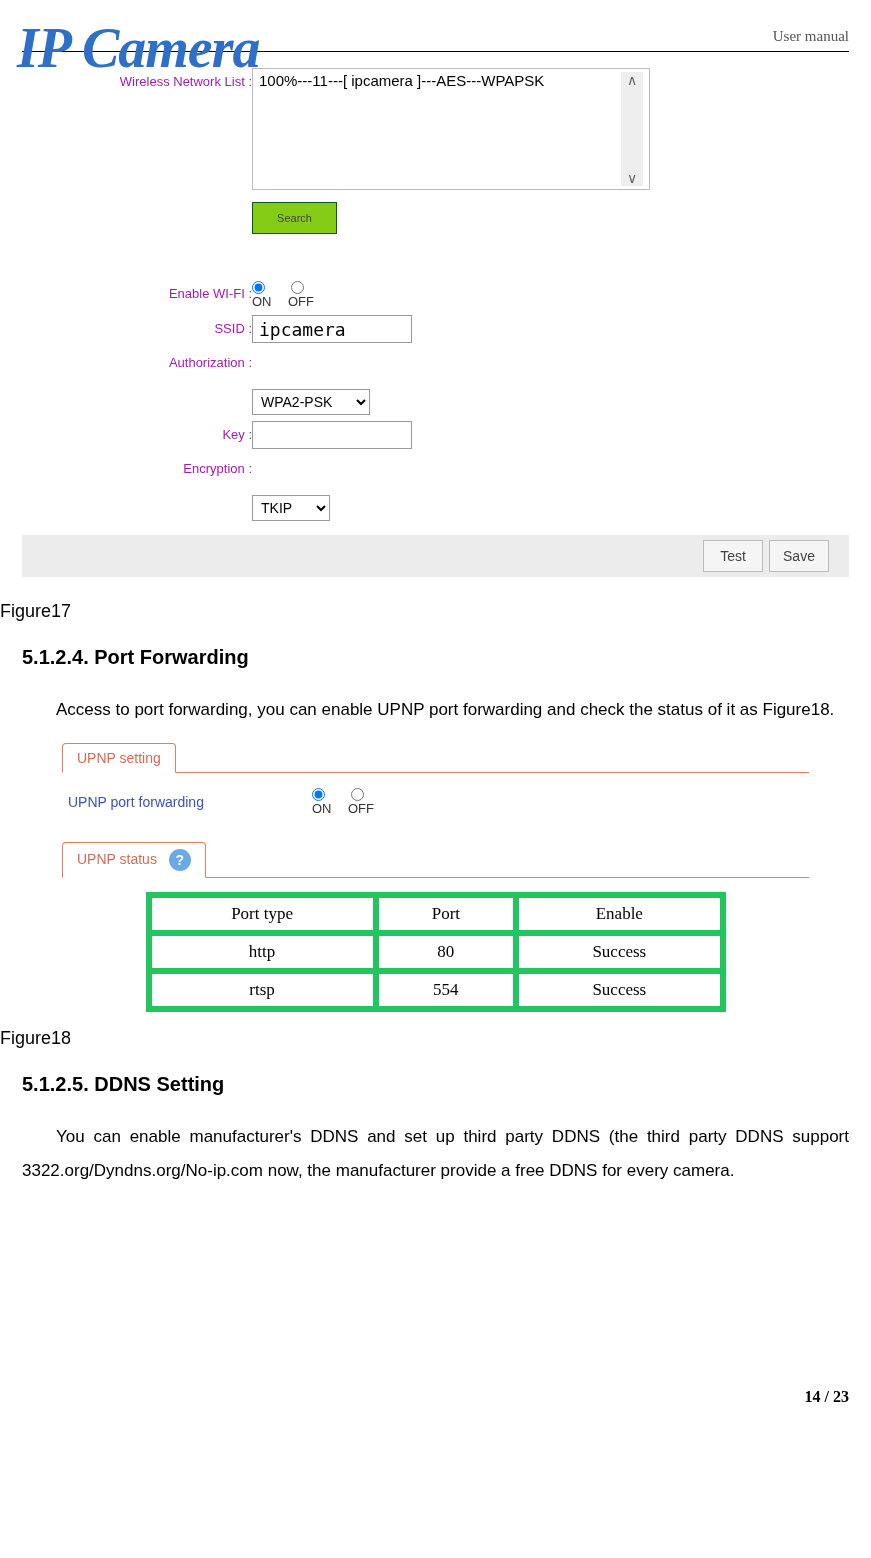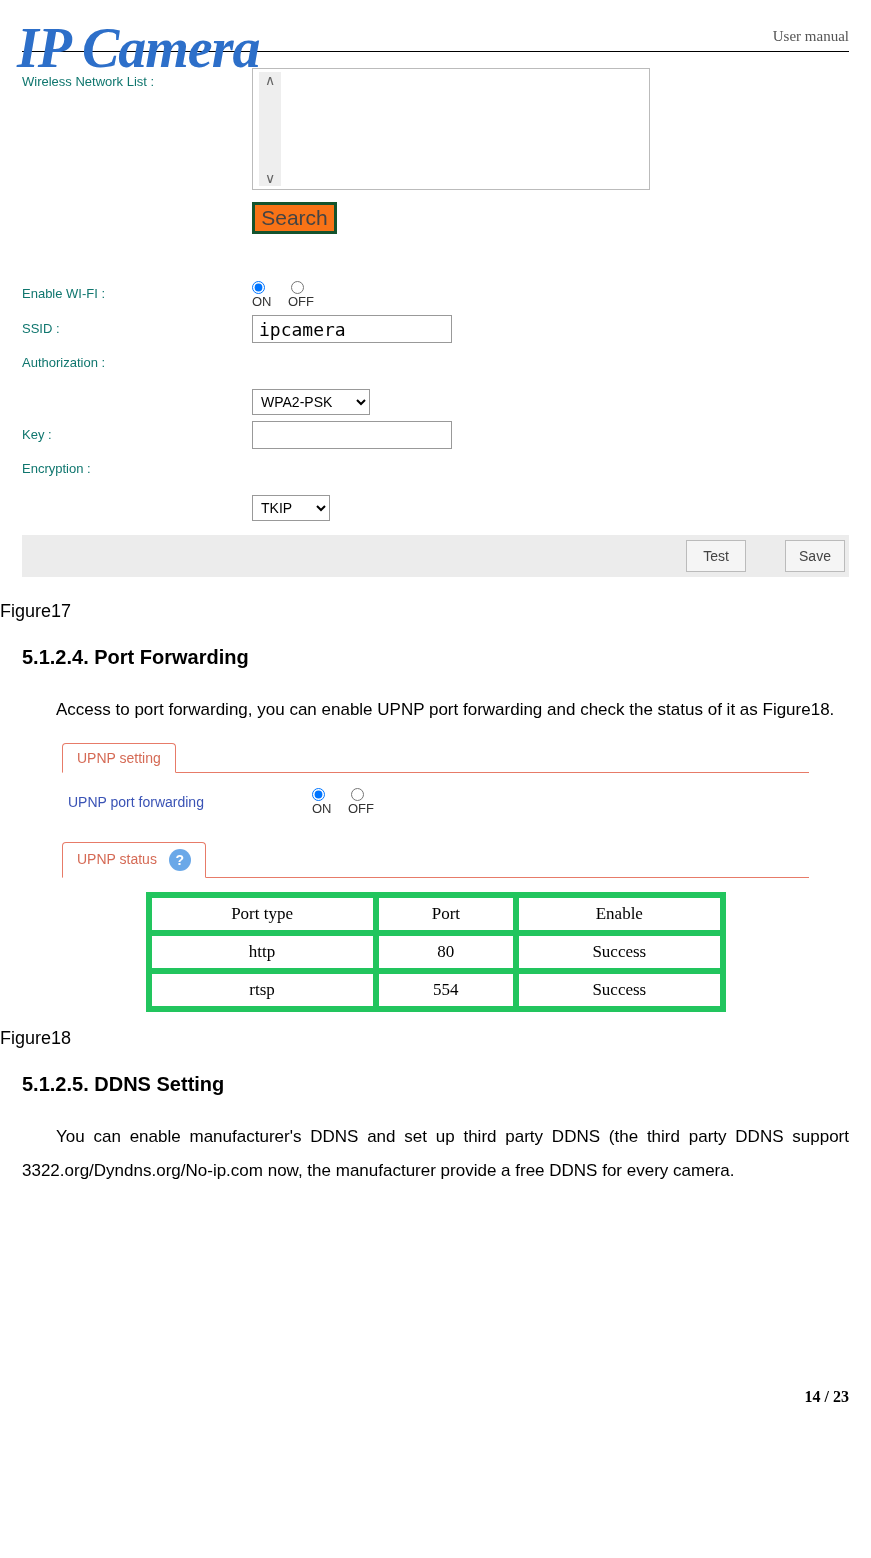--- a/index.html
+++ b/index.html
@@ -44,22 +44,23 @@
   }
   .row {
     display: flex;
     align-items: flex-start;
     margin-bottom: 6px;
   }
   .label-col {
     width: 230px;
     font-family: Arial, sans-serif;
     font-size: 13px;
-    color: #0f766e;
+    color: #a21caf;
     padding-top: 6px;
+    text-align: right;
   }
   .field-col { flex: 1; }
   .listbox {
     width: 398px;
     height: 122px;
     border: 1px solid #bbb;
     background: #fff;
     font-family: Arial, sans-serif;
     font-size: 15px;
     padding: 3px 6px;
@@ -74,59 +75,58 @@
     flex-direction: column;
     justify-content: space-between;
     align-items: center;
     font-size: 14px;
     color: #666;
   }
   .search-btn {
     margin-top: 12px;
     width: 85px;
     height: 32px;
-    border: 3px solid #14532d;
-    background: #f97316;
-    font-size: 21px;
+    border: 1px solid #14532d;
+    background: #84cc16;
+    font-size: 11px;
     color: #444;
   }
   .radio-wrap {
     display: inline-flex;
     align-items: center;
     font-size: 13px;
     color: #333;
     margin-right: 12px;
     flex-direction: column;
   }
   .radio-wrap input { margin-right: 6px; }
   .text-input {
-    width: 200px;
+    width: 160px;
     height: 28px;
     border: 1px solid #999;
     padding: 3px 6px;
     font-family: monospace;
     font-size: 18px;
   }
   .select-input {
     height: 26px;
     border: 1px solid #999;
     font-size: 14px;
     padding: 2px 4px;
     background: #fff;
     margin-top: 40px;
   }
   .wifi-footer {
     background: #ececec;
     height: 42px;
     display: flex;
     justify-content: flex-end;
     align-items: center;
-    padding-right: 4px;
+    padding-right: 20px;
     margin-top: 14px;
-    gap: 33px;
   }
   .footer-btn {
     height: 32px;
     width: 60px;
     border: 1px solid #bbb;
     background: #f5f5f5;
     margin-left: 6px;
     font-size: 14px;
     color: #444;
   }
@@ -227,20 +227,21 @@
   <div class="logo">IP Camera</div>
   <div class="header-right">User manual</div>
 </div>
 
 <div class="figure-wifi">
 
   <div class="row">
     <div class="label-col">Wireless Network List :</div>
     <div class="field-col">
       <div class="listbox">
+        <div class="content">100%---11---[ ipcamera ]---AES---WPAPSK</div>
         <div class="scrollbar">
           <span>∧</span>
           <span>∨</span>
         </div>
       </div>
       <button class="search-btn">Search</button>
     </div>
   </div>
 
   <div style="height: 40px;"></div>

